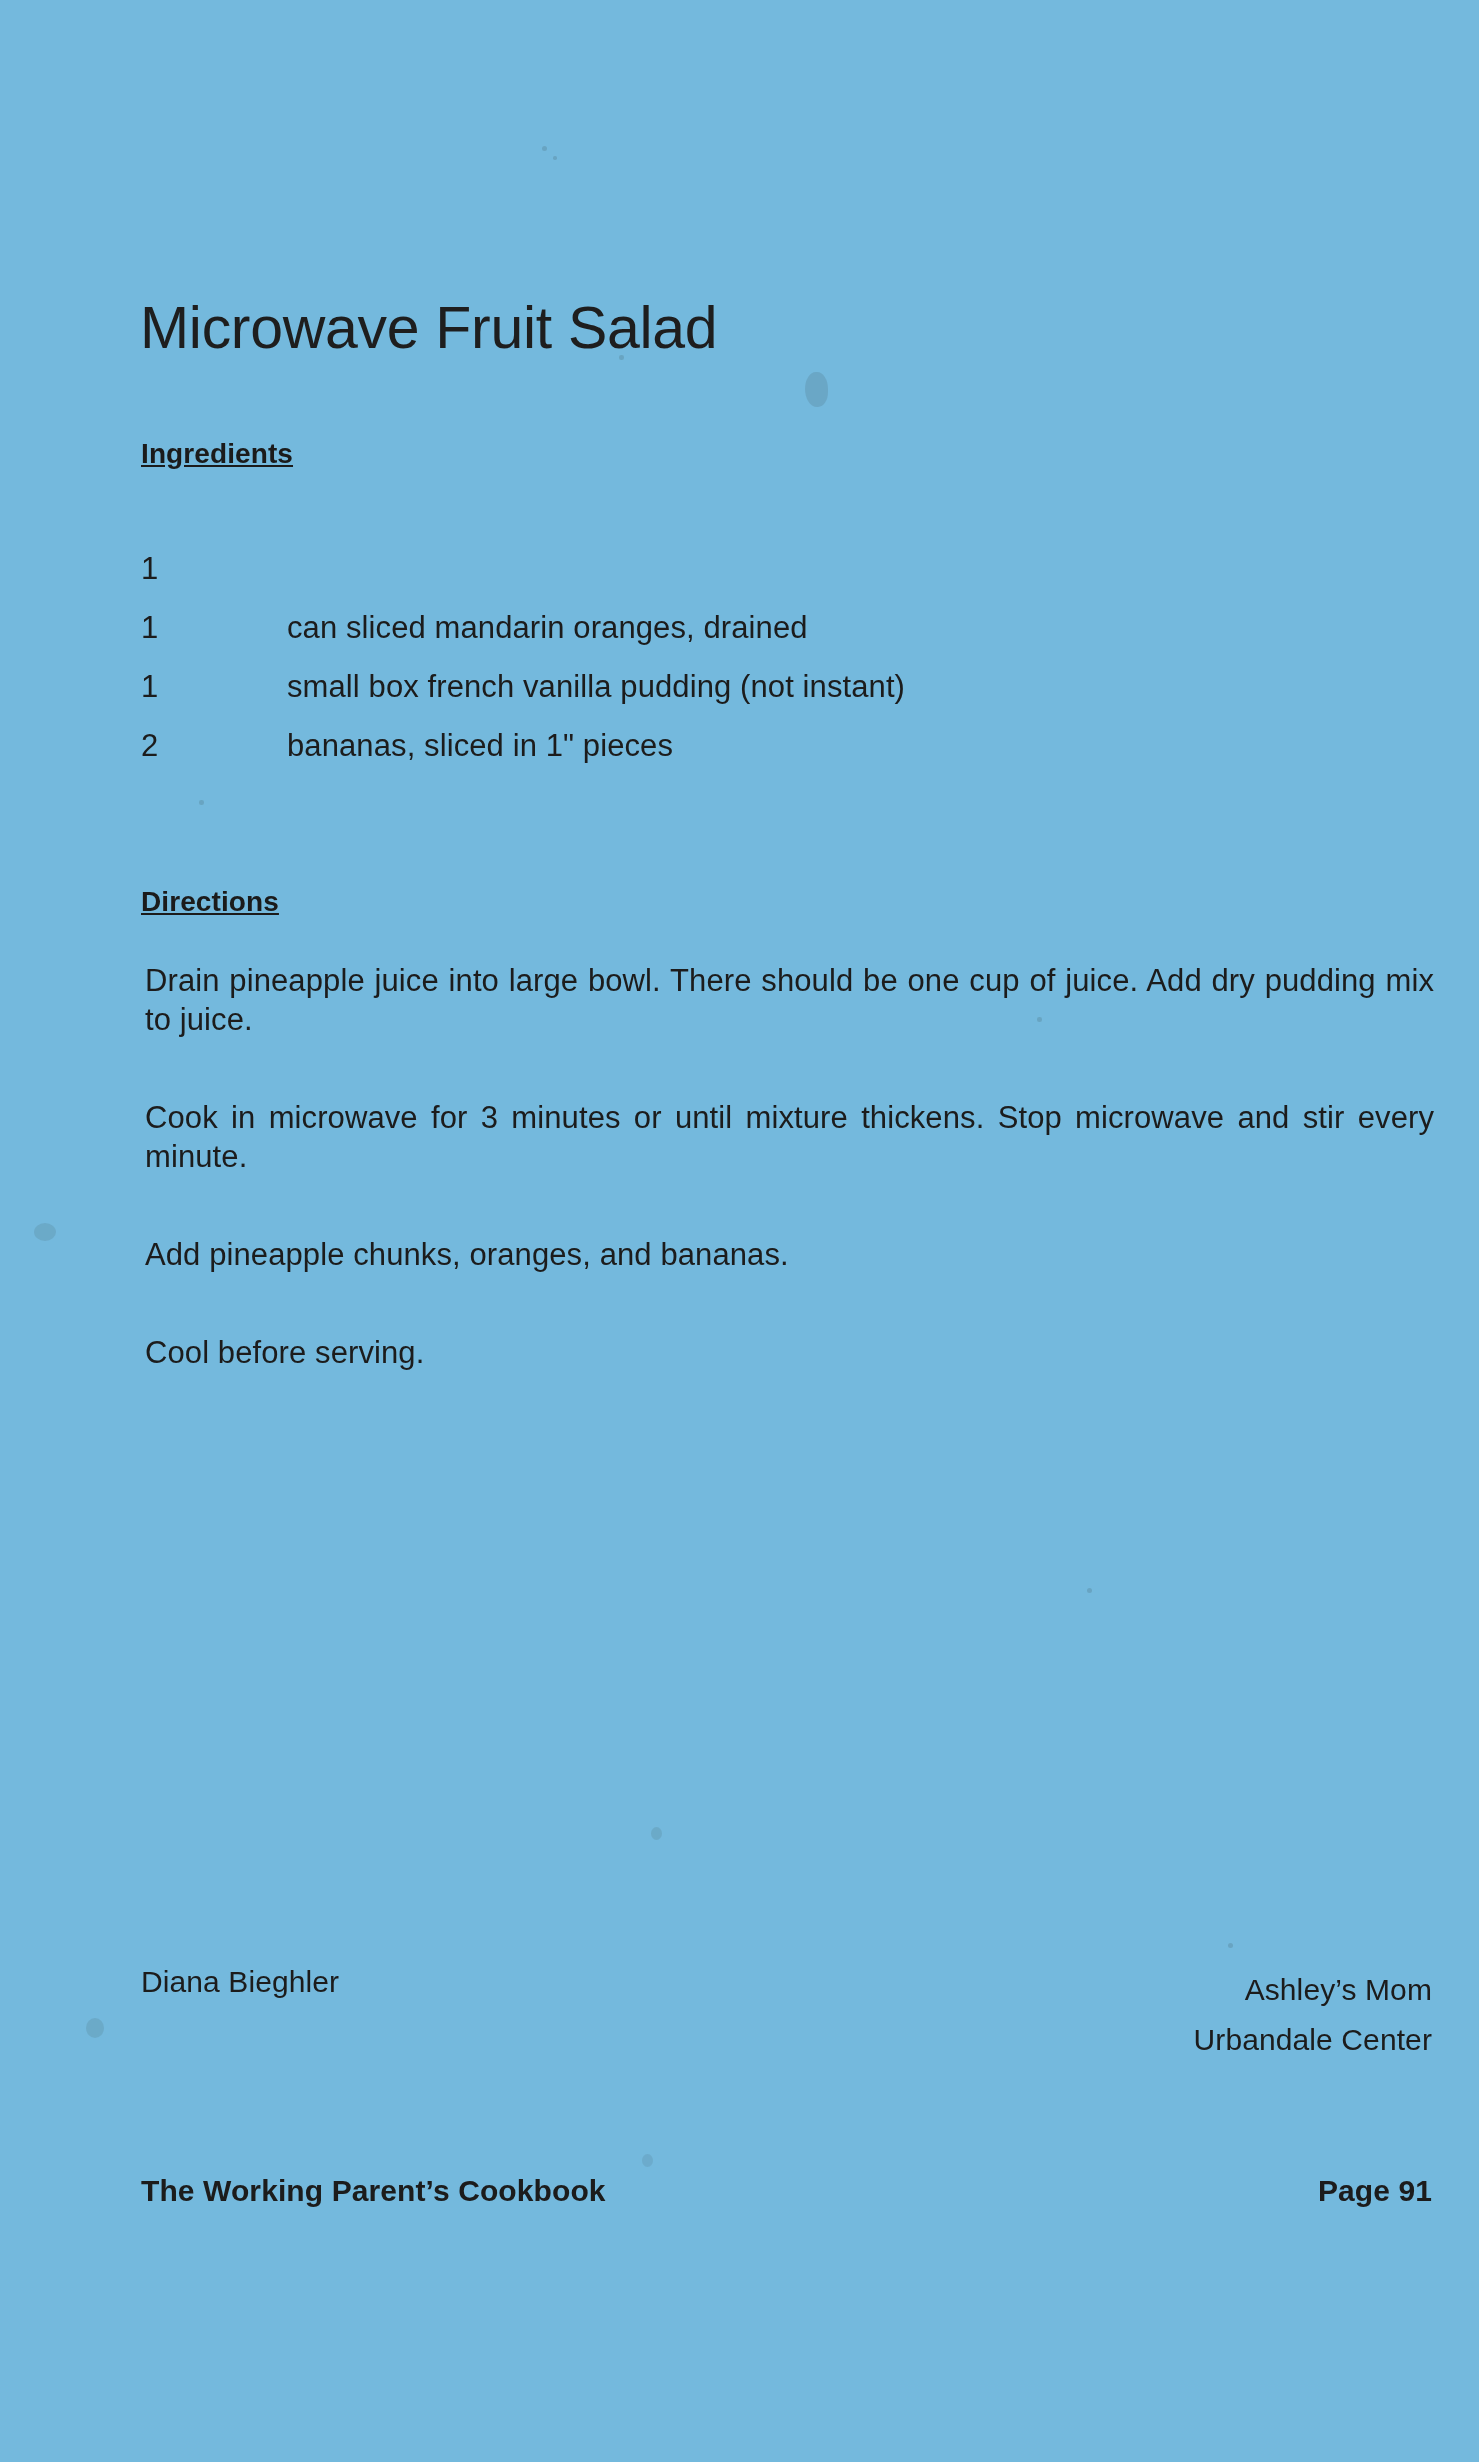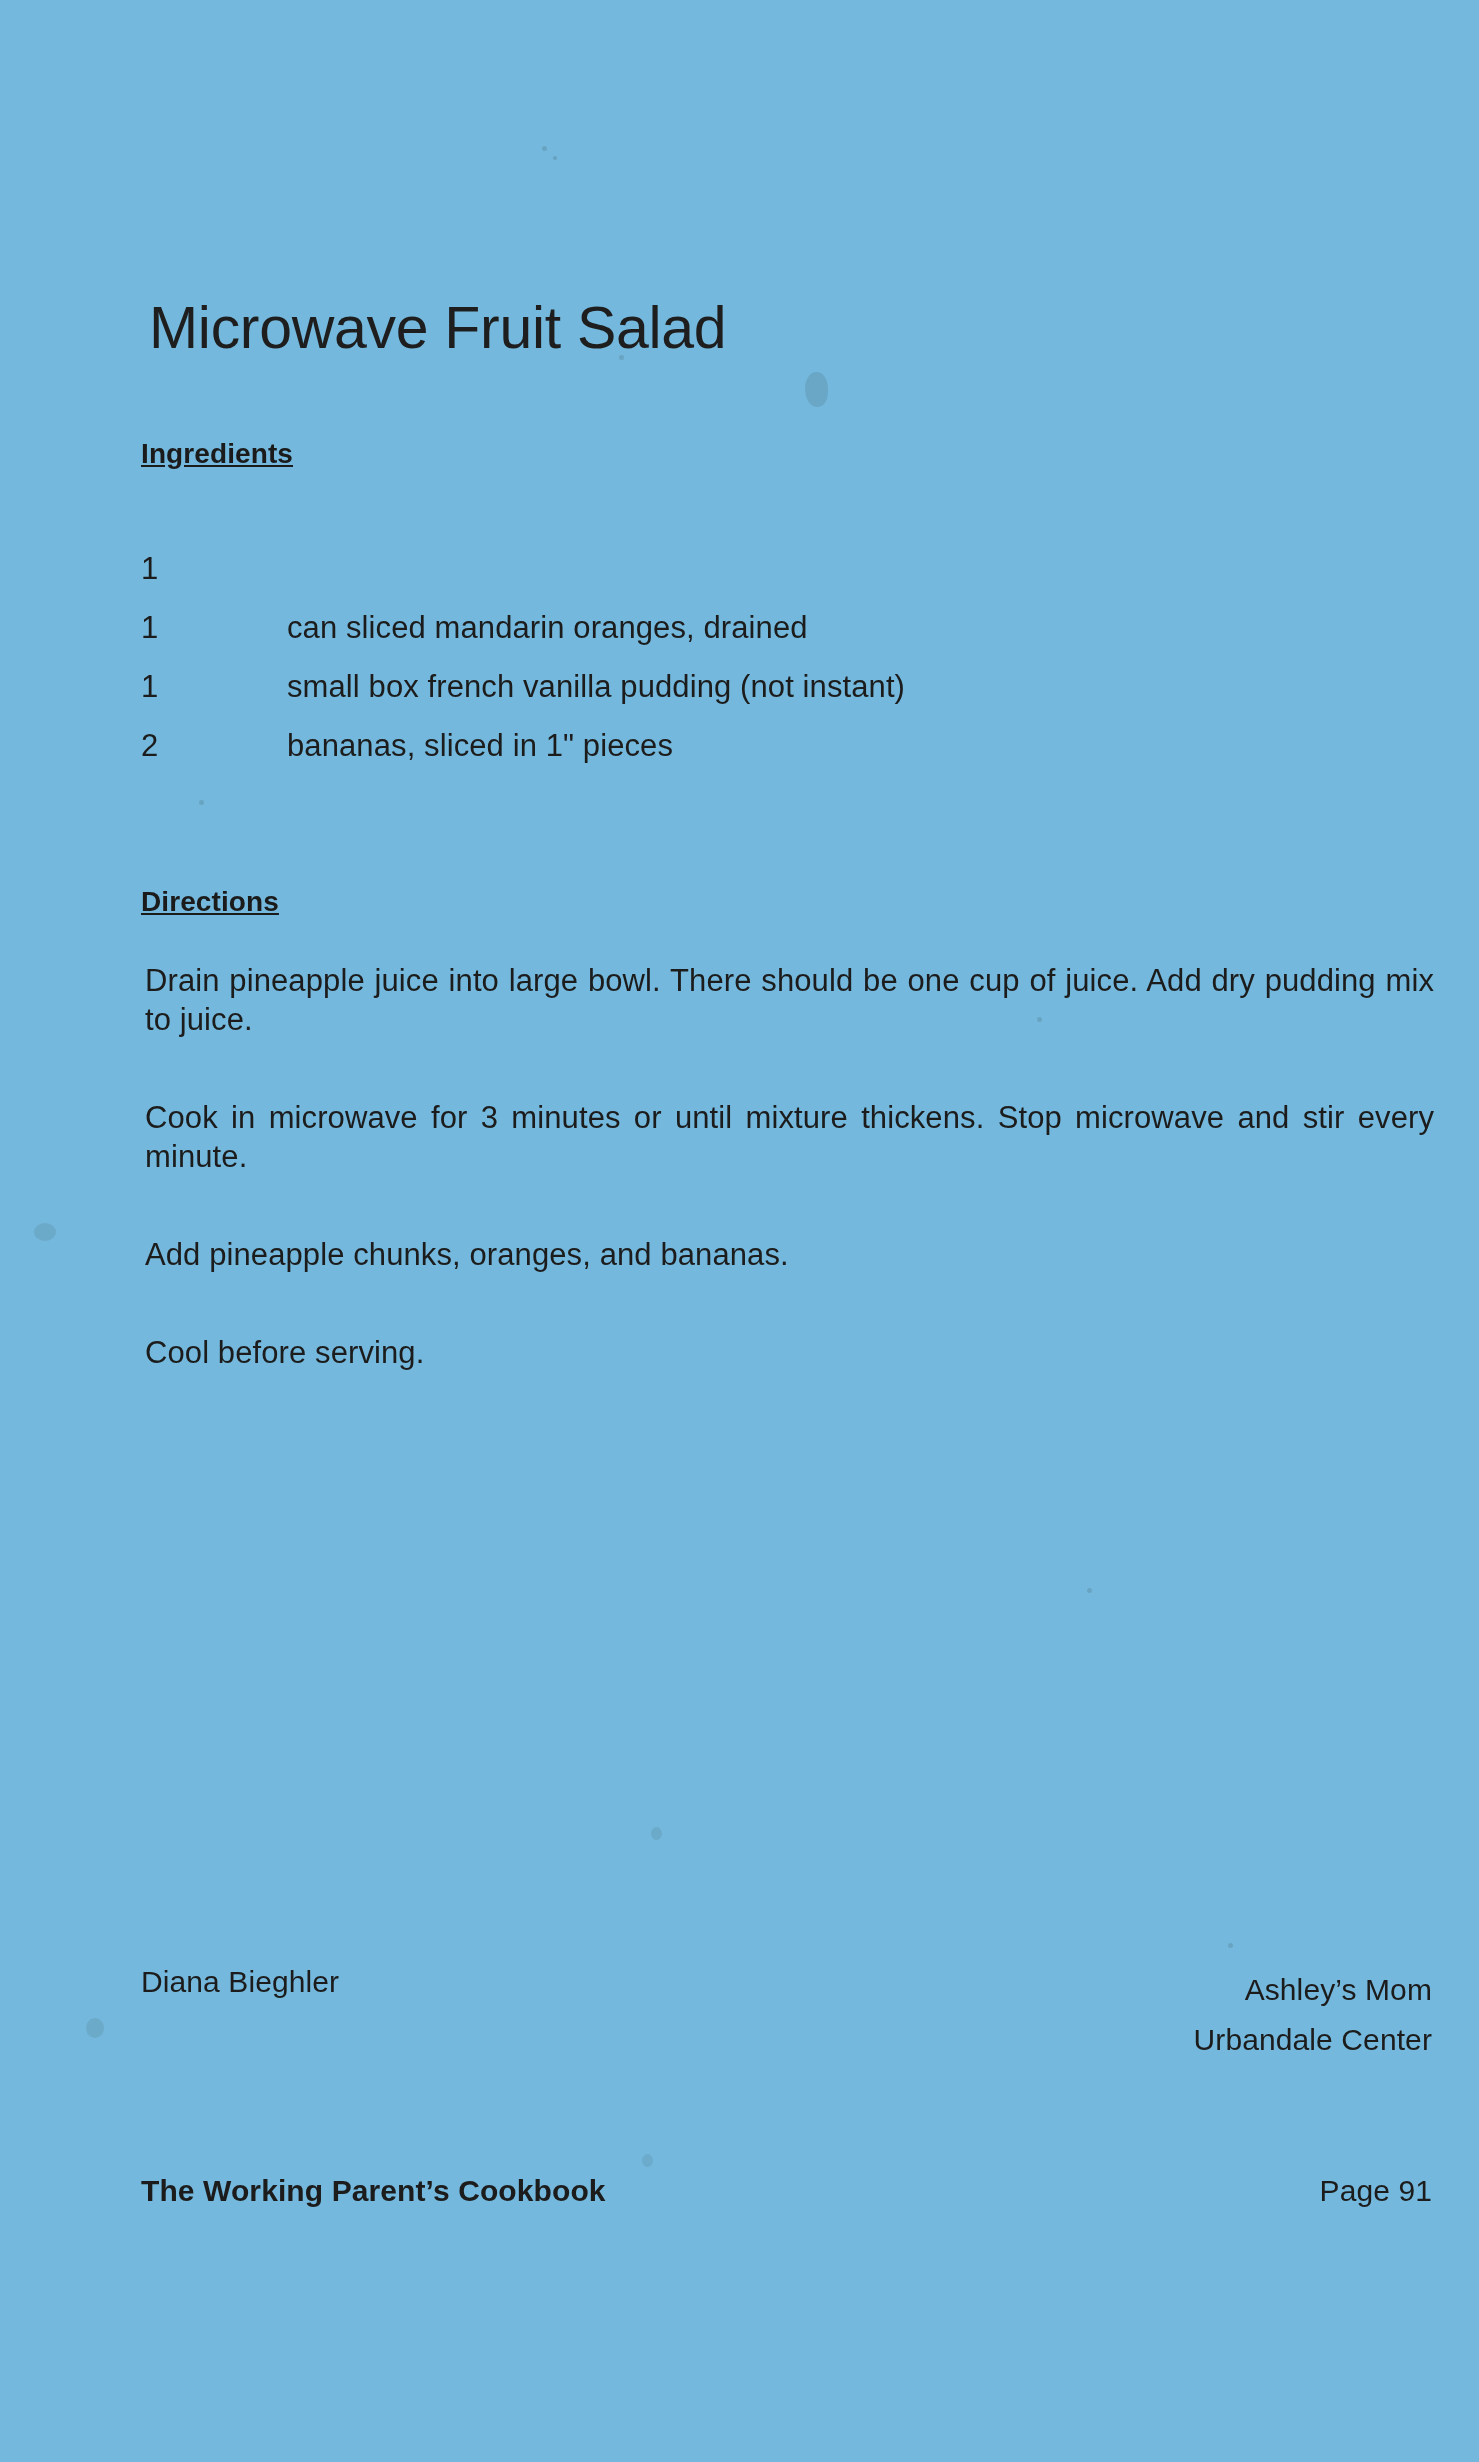--- a/index.html
+++ b/index.html
@@ -36,21 +36,21 @@
 
   .content {
     position: absolute;
     left: 140px;
     top: 0;
     width: 1288px;
   }
 
   .recipe-title {
     position: absolute;
-    left: 9px;
+    left: 0;
     top: 259px;
     font-size: 59px;
     font-weight: 400;
     letter-spacing: -0.3px;
     line-height: 1.0;
     color: #1e1e1e;
   }
 
   .section-heading {
     position: absolute;
@@ -138,21 +138,21 @@
     top: 0;
     font-size: 30px;
     font-weight: bold;
     letter-spacing: 0.1px;
   }
   .footer-page {
     position: absolute;
     right: 0;
     top: 0;
     font-size: 30px;
-    font-weight: normal;
+    font-weight: bold;
     letter-spacing: 0.1px;
   }
 </style>
 </head>
 <body>
 
 <div class="page">
 
   <div class="speck" style="left:542px;top:146px;width:5px;height:5px;"></div>
   <div class="speck" style="left:553px;top:156px;width:3.5px;height:3.5px;"></div>

